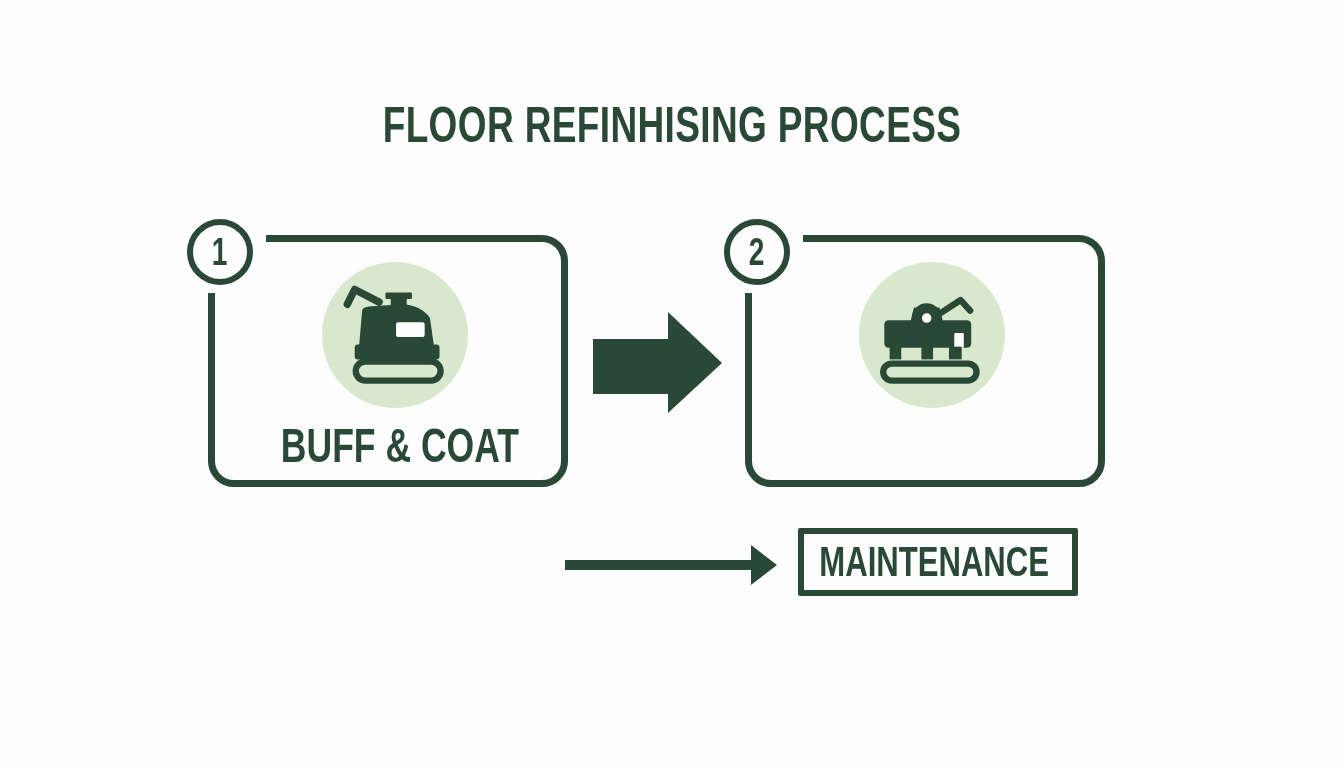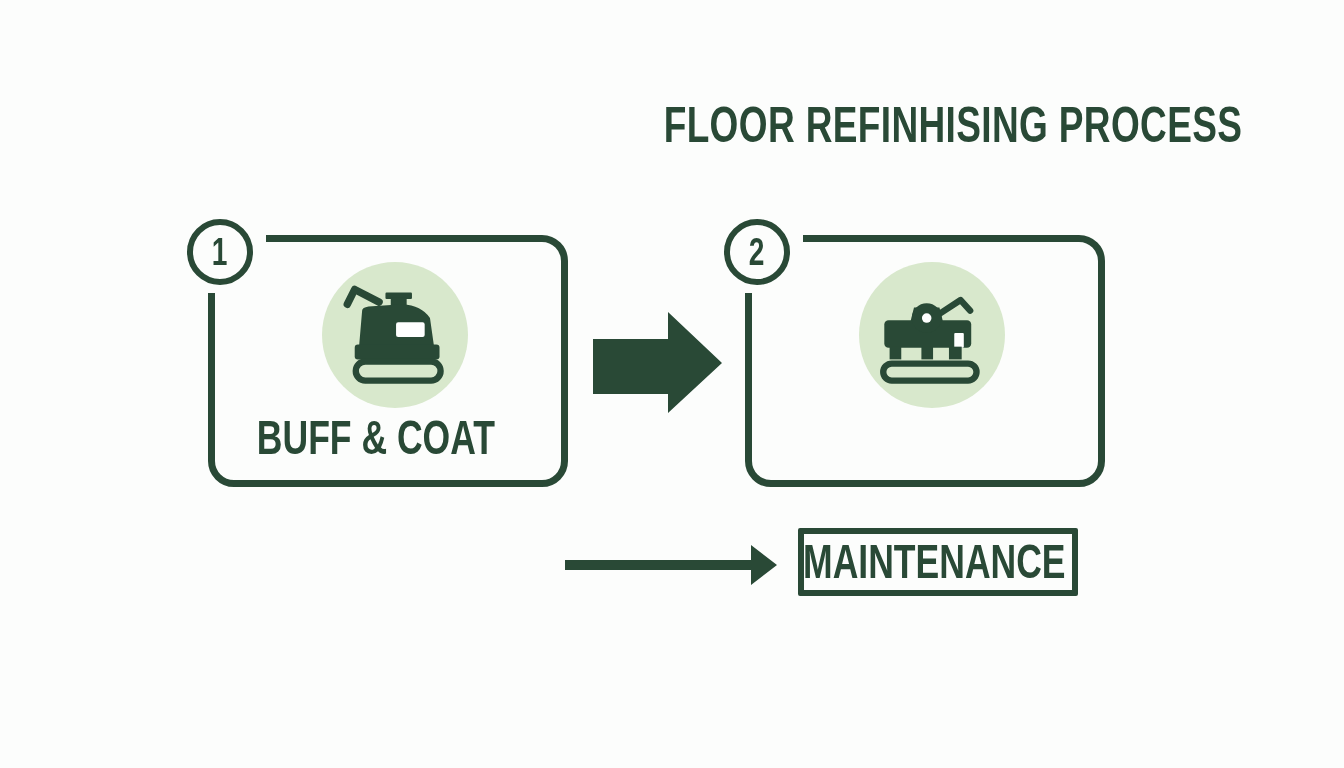--- a/index.html
+++ b/index.html
@@ -15,21 +15,21 @@
   .canvas{
     position:relative;
     width:1344px;height:768px;
     background:var(--bg);
     overflow:hidden;
   }
   .title{
     position:absolute;
     top:96px;left:0;width:1344px;
     margin:0;
-    text-align:right;
+    text-align:center;
     color:var(--dark);
     font-size:50px;
     font-weight:bold;
     letter-spacing:0.5px;
   }
   .condensed{
     display:inline-block;
     transform:scaleX(0.74);
     transform-origin:center;
     white-space:nowrap;
@@ -65,42 +65,42 @@
   .icon-circle{
     position:absolute;
     left:107px;top:20px;
     width:146px;height:146px;
     border-radius:50%;
     background:var(--light);
     display:flex;align-items:center;justify-content:center;
   }
   .step-label{
     position:absolute;
-    left:0;top:168px;width:100%;
-    text-align:left;
+    left:0;top:176px;width:100%;
+    text-align:right;
     color:var(--dark);
     font-size:48px;font-weight:bold;
   }
   .arrow{position:absolute;}
   .arrow.big{left:593px;top:312px;}
   .arrow.small{left:565px;top:545px;}
   .maint-box{
     position:absolute;
     left:798px;top:528px;
     width:280px;height:68px;
     box-sizing:border-box;
     border:6px solid var(--dark);
     border-radius:2px;
     background:var(--bg);
     display:flex;align-items:center;justify-content:center;
     gap:8px;
   }
   .maint-label{
     color:var(--dark);
-    font-size:48px;font-weight:bold;
+    font-size:42px;font-weight:bold;
     line-height:1;
   }
   .fill-dark{fill:var(--dark);}
   .fill-white{fill:#ffffff;}
   .fill-bgw{fill:#ffffff;}
   .stroke-dark{stroke:var(--dark);fill:none;}
 </style>
 </head>
 <body>
 

